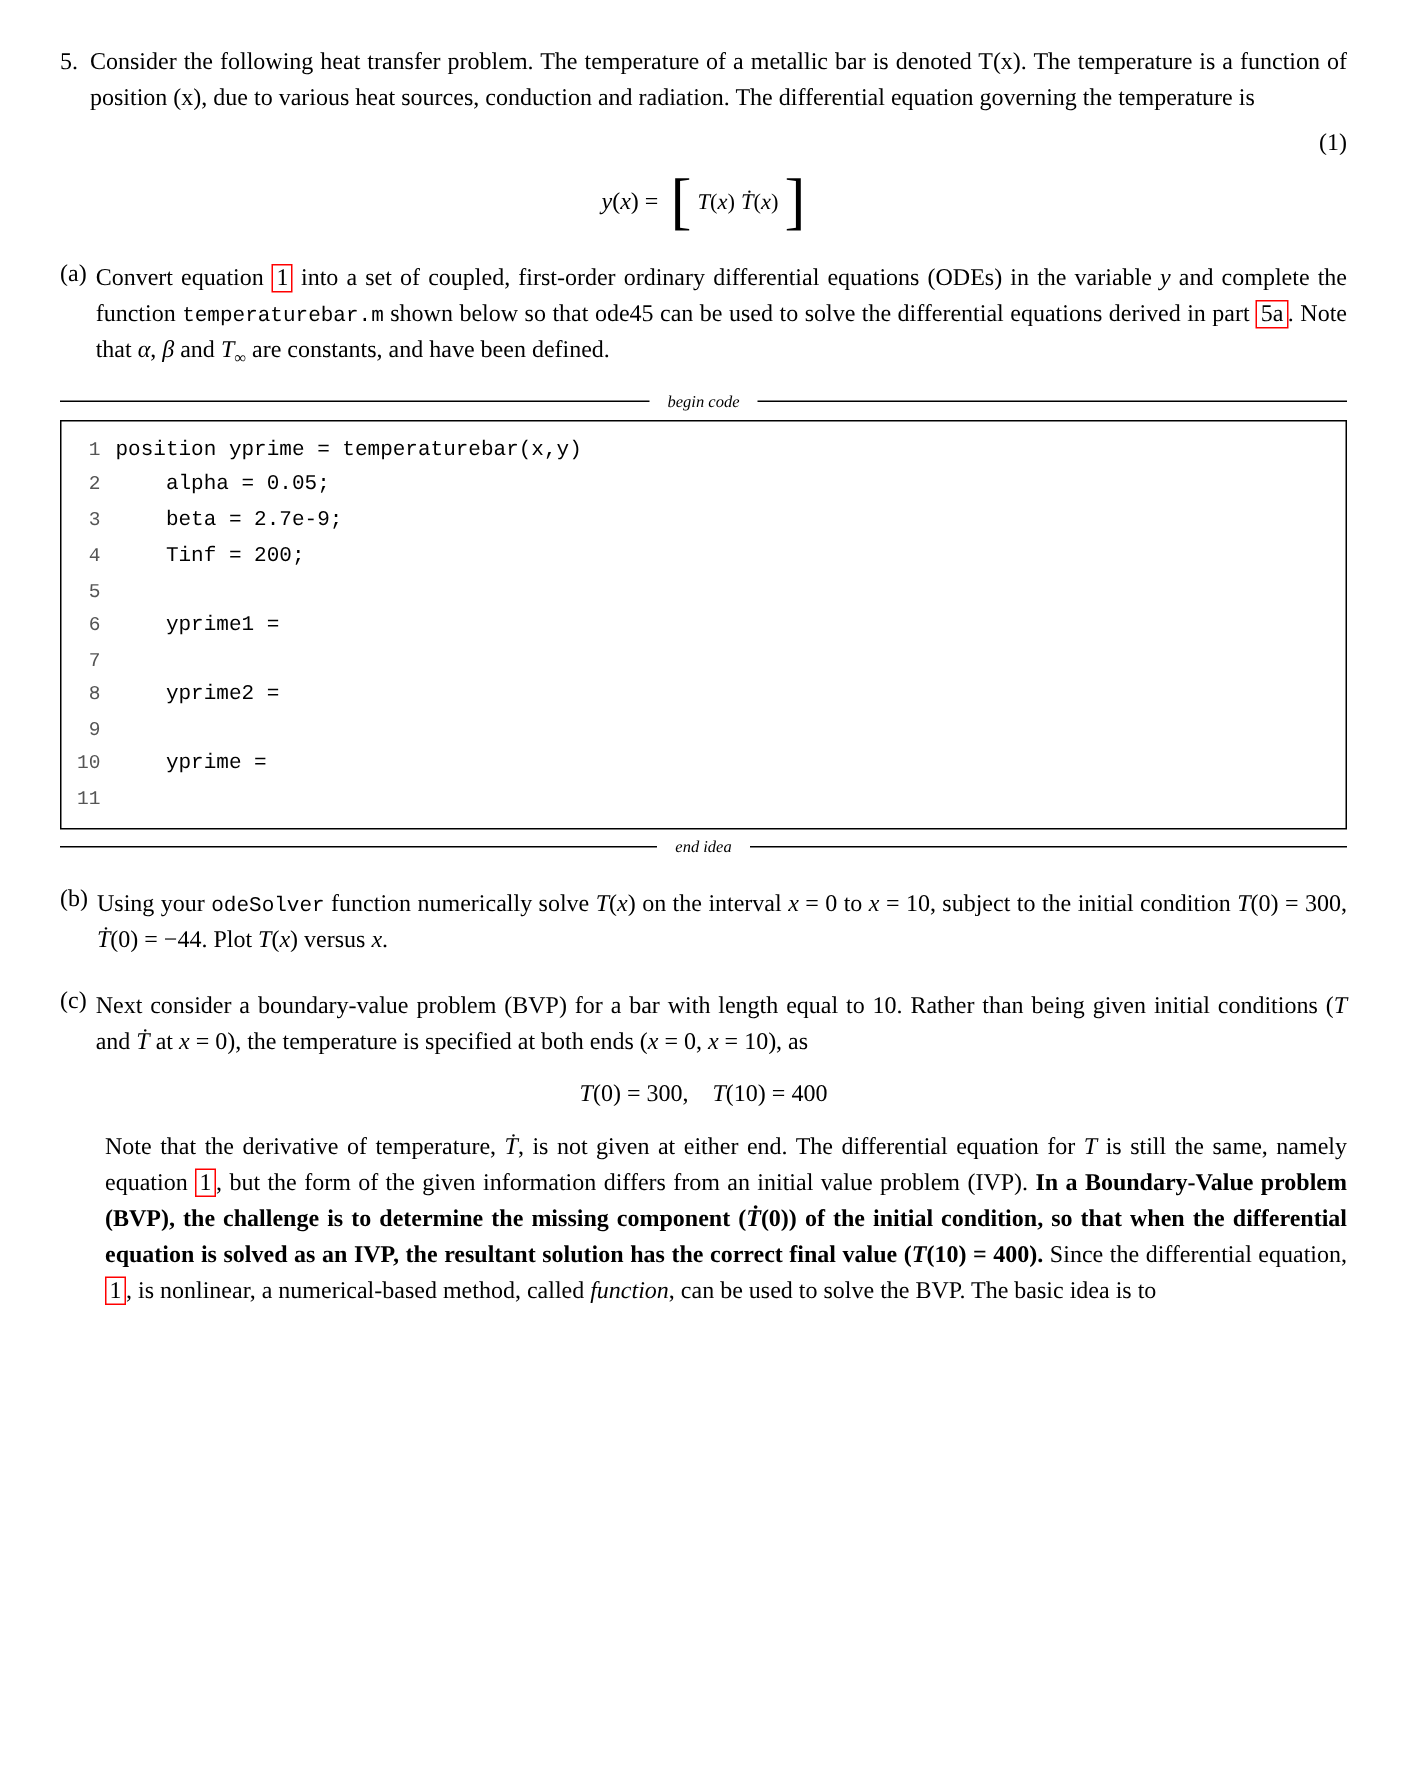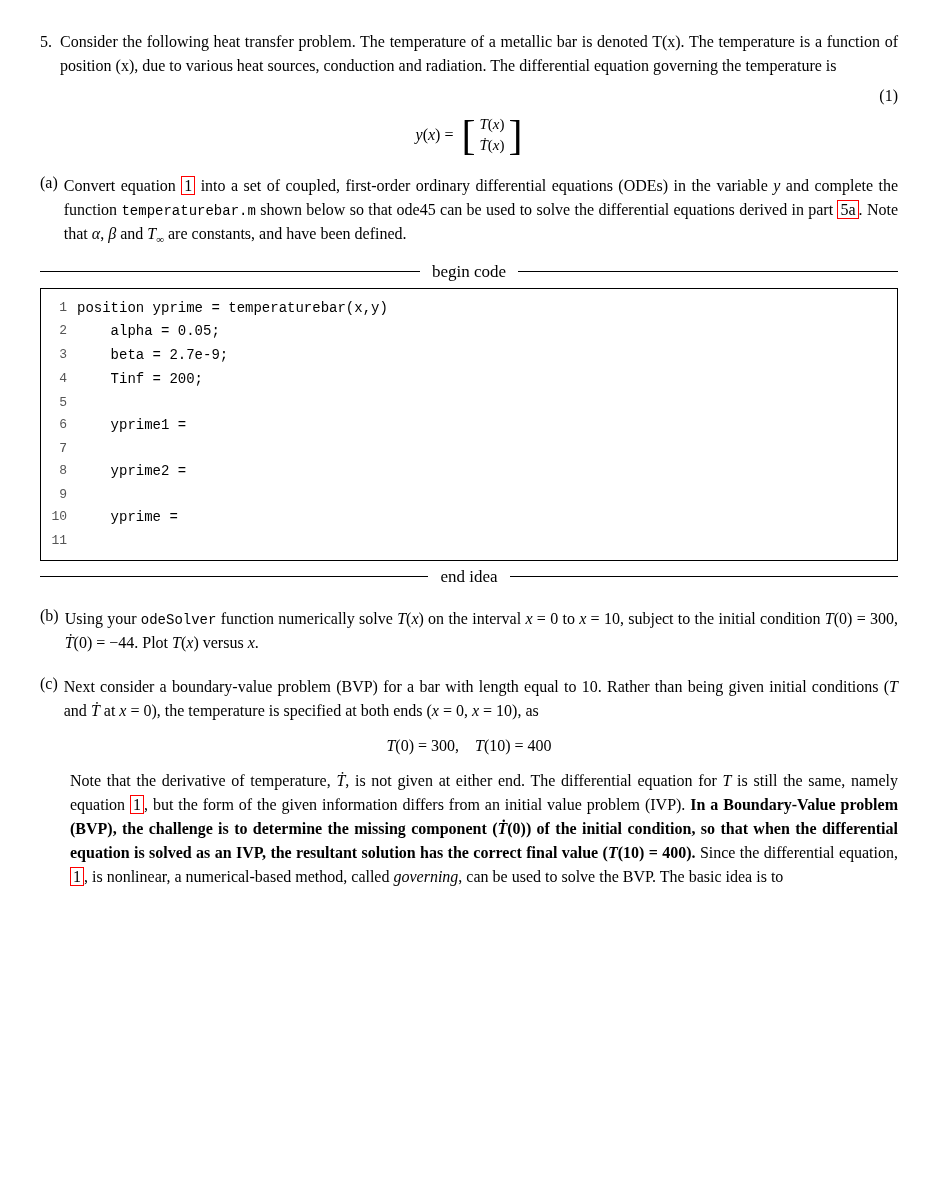--- a/index.html
+++ b/index.html
@@ -72,21 +72,21 @@
 
     .bracket-right {
       font-size: 42px;
       line-height: 1;
       font-weight: 100;
       margin-left: 4px;
     }
 
     .matrix-content {
       display: flex;
-      flex-direction: column;
+      flex-direction: row;
       align-items: center;
       gap: 4px;
     }
 
     .matrix-row {
       font-size: 15px;
     }
 
     .part {
       margin-bottom: 20px;
@@ -120,22 +120,23 @@
     }
 
     .code-divider-line {
       flex: 1;
       height: 1px;
       background: #000;
     }
 
     .code-divider-label {
       font-family: 'Times New Roman', Times, serif;
-      font-size: 17px;
+      font-size: 11px;
       padding: 0 12px;
+      font-style: italic;
     }
 
     .code-block {
       border: 1px solid #000;
       padding: 8px 0;
       font-family: 'Courier New', Courier, monospace;
       font-size: 14px;
       line-height: 1.7;
     }
 
@@ -317,18 +318,18 @@
     </div>
 
     <div class="indent-block">
       <p class="part-c-body">
         Note that the derivative of temperature, <i>Ṫ</i>, is not given at either end.  The differential
         equation for <i>T</i> is still the same, namely equation <span class="ref-box">1</span>, but the form of the given information
         differs from an initial value problem (IVP). <span class="bold">In a Boundary-Value problem (BVP), the
         challenge is to determine the missing component (<i>Ṫ</i>(0)) of the initial condition, so
         that when the differential equation is solved as an IVP, the resultant solution has
         the correct final value (<i>T</i>(10) = 400).</span> Since the differential equation, <span class="ref-box">1</span>, is nonlinear, a
-        numerical-based method, called <i><span>governing</span></i>, can be used to solve the BVP. The basic idea is to
+        numerical-based method, called <i><span>function</span></i>, can be used to solve the BVP. The basic idea is to
       </p>
     </div>
   </div>
 
 </div>
 
 </body></html>

